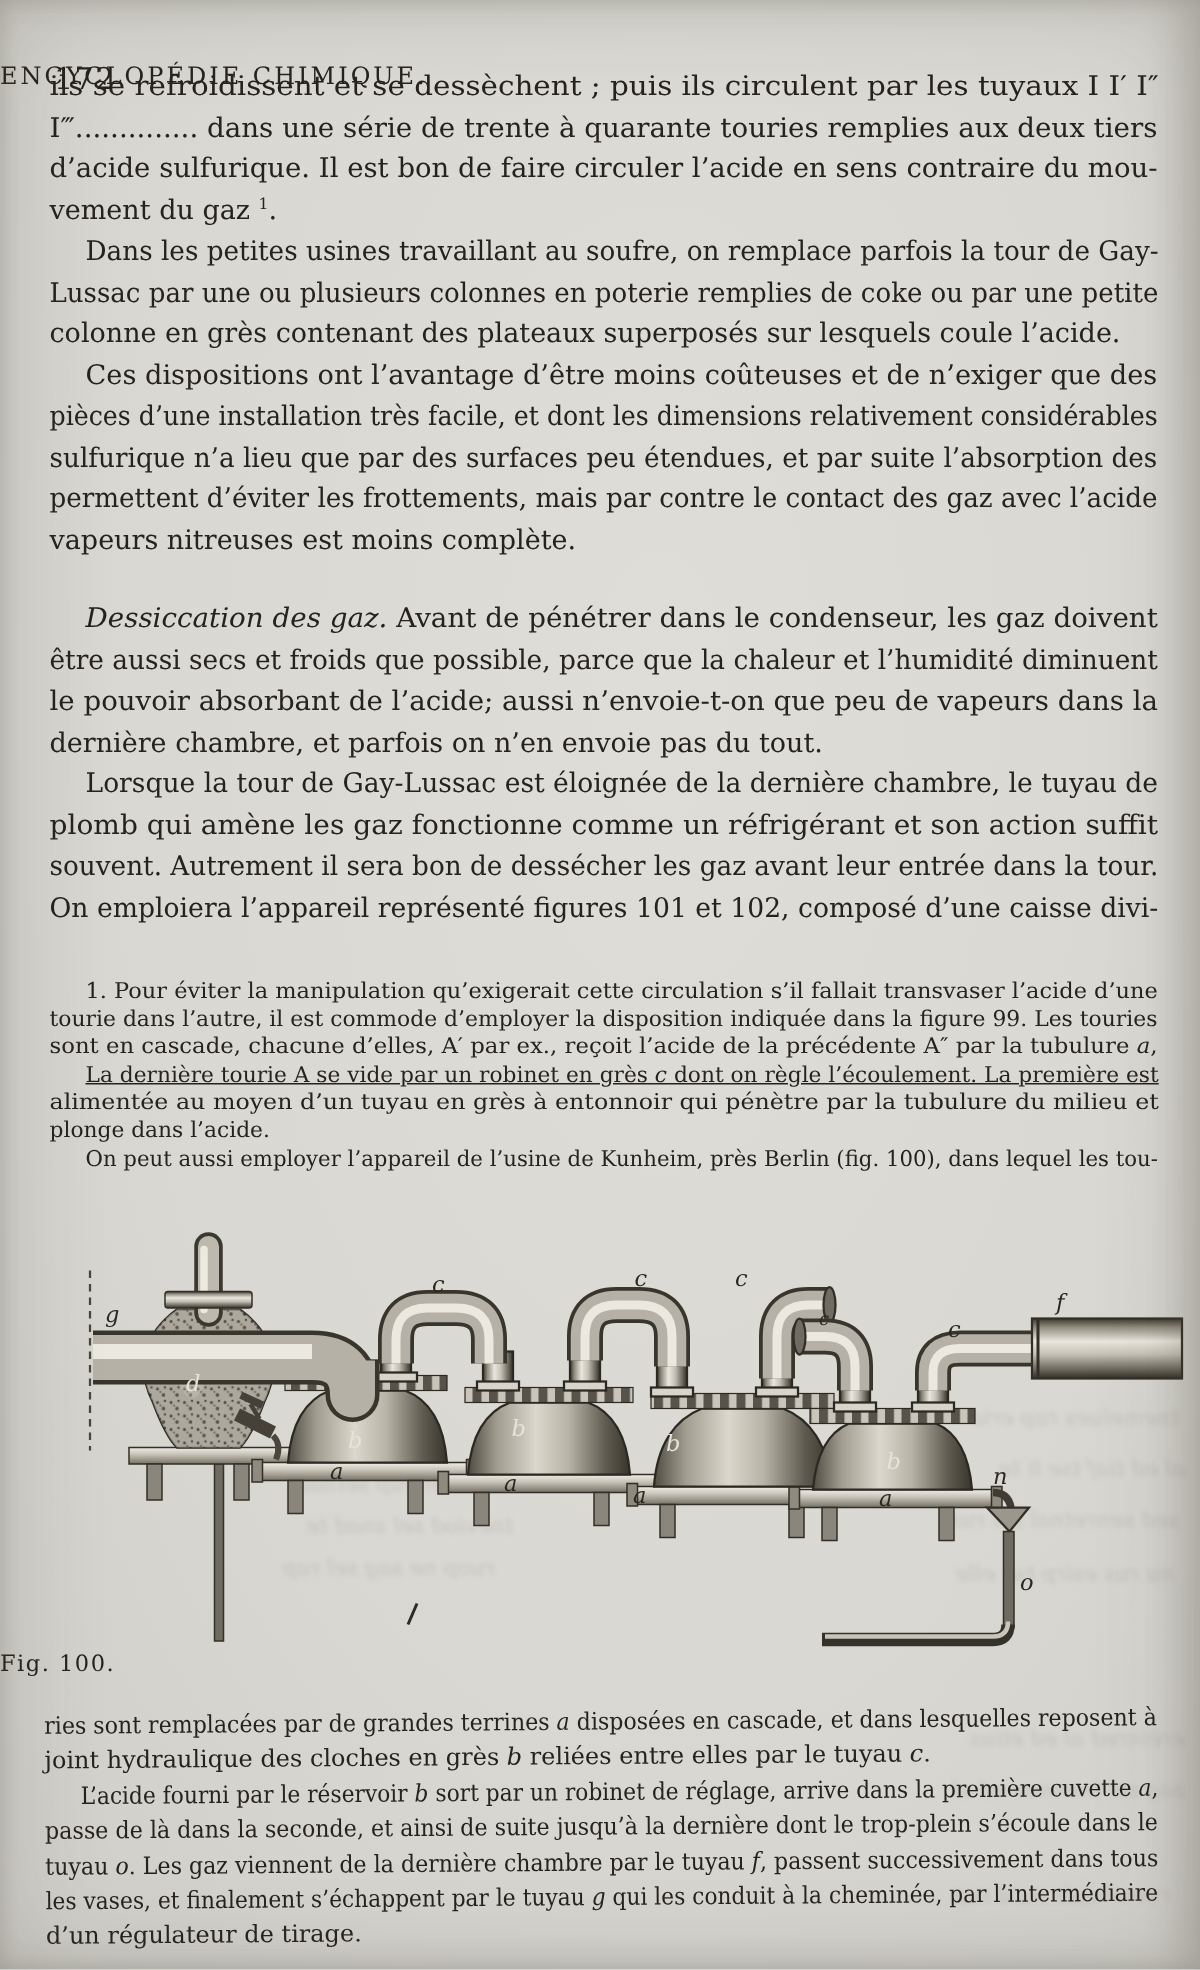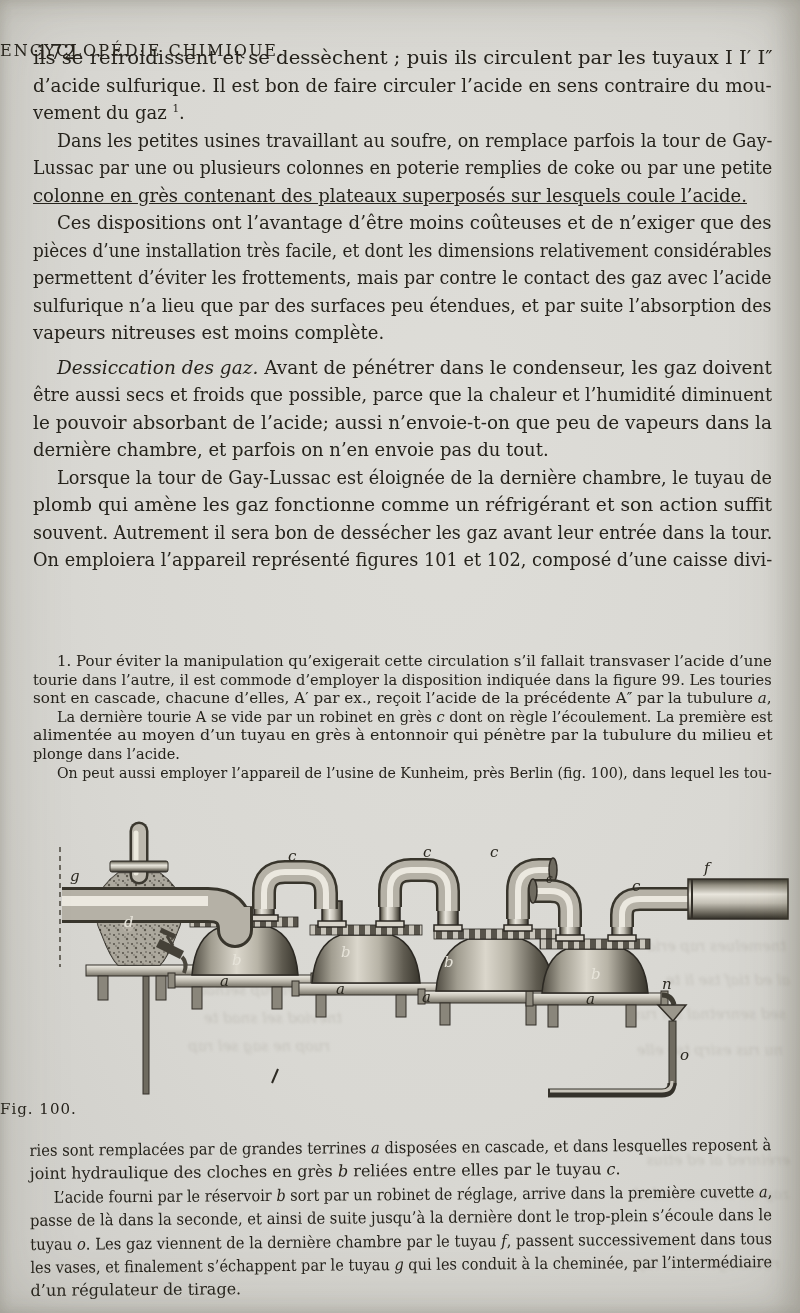--- a/index.html
+++ b/index.html
@@ -10,21 +10,21 @@
   }
   .col{position:absolute}
   .tline{height:var(--lh);line-height:var(--lh);white-space:nowrap}
   .tindent{padding-left:24px}
   .fl{display:inline-block;white-space:nowrap;transform-origin:0 60%}
   sup{font-size:.58em;vertical-align:super;line-height:0}
   #pageno{position:absolute;left:36px;top:40px;font-size:20px;letter-spacing:1px}
   #runtitle{position:absolute;left:0;top:41px;width:656px;text-align:left;
     font-size:16px;font-weight:normal;letter-spacing:2px}
   #body-col{left:33px;top:44px;width:739px;font-size:18px;--lh:27.5px}
-  #p4{margin-top:7px}
+  #p4{margin-top:25px}
   #footnote-col{left:33px;top:652px;width:739px;font-size:14.5px;--lh:18.6px}
   #bottom-col{left:30px;top:1136px;width:742px;font-size:16px;--lh:23.4px;
     transform:rotate(-0.45deg)}
   #figure-svg{position:absolute;left:40px;top:815px;width:760px;height:290px}
   #fig-caption{position:absolute;left:0;top:1100px;width:800px;text-align:left;
     font-size:15px;letter-spacing:1px}
   .flb{font:italic 15px "DejaVu Serif", serif;fill:#2b2820}
   .flb.light{fill:#e6e3d9}
   .flb.small{font-size:12px}
   .bleed{position:absolute;font-style:italic;font-size:14.5px;color:#b4b1a9;opacity:.55;
@@ -46,33 +46,34 @@
 <div class="bleed" style="left:470px;top:1152px;width:320px">erèinred al ed etius</div>
 <div class="bleed" style="left:430px;top:1186px;width:360px">zag sel tnennov ed al</div>
 <div class="bleed" style="left:360px;top:1256px;width:420px">ruetalugér nu’d rap</div>
 
 <div id="pageno" class="textlayer">172</div>
 <div id="runtitle" class="textlayer">ENCYCLOPÉDIE CHIMIQUE.</div>
 
 <div id="body-col" class="col textlayer">
   <div class="para" id="p1">
       <div class="tline"><span class="fl" style="transform: scaleX(1.0884);">ils se refroidissent et se dessèchent ; puis ils circulent par les tuyaux I I′ I″</span></div>
+      <div class="tline"><span class="fl" style="transform: scaleX(1.0264);">I‴.............. dans une série de trente à quarante touries remplies aux deux tiers</span></div>
       <div class="tline"><span class="fl" style="transform: scaleX(1.0193);">d’acide sulfurique. Il est bon de faire circuler l’acide en sens contraire du mou-</span></div>
       <div class="tline tlast"><span class="fl" style="transform: scaleX(1);">vement du gaz <sup>1</sup>.</span></div>
     </div>
   <div class="para" id="p2">
       <div class="tline tindent"><span class="fl" style="transform: scaleX(0.9728);">Dans les petites usines travaillant au soufre, on remplace parfois la tour de Gay-</span></div>
       <div class="tline"><span class="fl" style="transform: scaleX(0.9648);">Lussac par une ou plusieurs colonnes en poterie remplies de coke ou par une petite</span></div>
-      <div class="tline tlast"><span class="fl" style="transform: scaleX(1); text-decoration: underline;">colonne en grès contenant des plateaux superposés sur lesquels coule l’acide.</span></div>
+      <div class="tline tlast"><span class="fl" style="transform: scaleX(1);">colonne en grès contenant des plateaux superposés sur lesquels coule l’acide.</span></div>
     </div>
   <div class="para" id="p3">
       <div class="tline tindent"><span class="fl" style="transform: scaleX(1.007);">Ces dispositions ont l’avantage d’être moins coûteuses et de n’exiger que des</span></div>
       <div class="tline"><span class="fl" style="transform: scaleX(0.9354);">pièces d’une installation très facile, et dont les dimensions relativement considérables</span></div>
+      <div class="tline"><span class="fl" style="transform: scaleX(0.9736);">sulfurique n’a lieu que par des surfaces peu étendues, et par suite l’absorption des</span></div>
       <div class="tline"><span class="fl" style="transform: scaleX(0.9698);">permettent d’éviter les frottements, mais par contre le contact des gaz avec l’acide</span></div>
-      <div class="tline"><span class="fl" style="transform: scaleX(0.9736);">sulfurique n’a lieu que par des surfaces peu étendues, et par suite l’absorption des</span></div>
       <div class="tline tlast"><span class="fl" style="transform: scaleX(1);">vapeurs nitreuses est moins complète.</span></div>
     </div>
   <div class="para" id="p4">
       <div class="tline tindent"><span class="fl" style="transform: scaleX(1.0273);"><i>Dessiccation des gaz.</i> Avant de pénétrer dans le condenseur, les gaz doivent</span></div>
       <div class="tline"><span class="fl" style="transform: scaleX(0.9775);">être aussi secs et froids que possible, parce que la chaleur et l’humidité diminuent</span></div>
       <div class="tline"><span class="fl" style="transform: scaleX(1.0235);">le pouvoir absorbant de l’acide; aussi n’envoie-t-on que peu de vapeurs dans la</span></div>
       <div class="tline tlast"><span class="fl" style="transform: scaleX(1);">dernière chambre, et parfois on n’en envoie pas du tout.</span></div>
     </div>
   <div class="para" id="p5">
       <div class="tline tindent"><span class="fl" style="transform: scaleX(0.9835);">Lorsque la tour de Gay-Lussac est éloignée de la dernière chambre, le tuyau de</span></div>
@@ -82,21 +83,21 @@
     </div>
 </div>
 
 <div id="footnote-col" class="col textlayer">
   <div class="para">
       <div class="tline tindent"><span class="fl" style="transform: scaleX(1.0332);">1. Pour éviter la manipulation qu’exigerait cette circulation s’il fallait transvaser l’acide d’une</span></div>
       <div class="tline"><span class="fl" style="transform: scaleX(1.0054);">tourie dans l’autre, il est commode d’employer la disposition indiquée dans la figure 99. Les touries</span></div>
       <div class="tline"><span class="fl" style="transform: scaleX(1.0467);">sont en cascade, chacune d’elles, A′ par ex., reçoit l’acide de la précédente A″ par la tubulure <i>a</i>,</span></div>
     </div>
   <div class="para">
-      <div class="tline tindent"><span class="fl" style="transform: scaleX(0.9986);">La dernière tourie A se vide par un robinet en grès <i>c</i> dont on règle l’écoulement. La première est</span></div>
+      <div class="tline tindent"><span class="fl" style="transform: scaleX(0.9986); text-decoration: underline;">La dernière tourie A se vide par un robinet en grès <i>c</i> dont on règle l’écoulement. La première est</span></div>
       <div class="tline"><span class="fl" style="transform: scaleX(1.0916);">alimentée au moyen d’un tuyau en grès à entonnoir qui pénètre par la tubulure du milieu et</span></div>
       <div class="tline tlast"><span class="fl" style="transform: scaleX(1); text-align: center;">plonge dans l’acide.</span></div>
     </div>
   <div class="para">
       <div class="tline tlast tindent"><span class="fl" style="transform: scaleX(0.9768);">On peut aussi employer l’appareil de l’usine de Kunheim, près Berlin (fig. 100), dans lequel les tou-</span></div>
     </div>
 </div>
 
 <svg id="figure-svg" viewBox="0 0 760 290" style="z-index:1">
   <defs>

